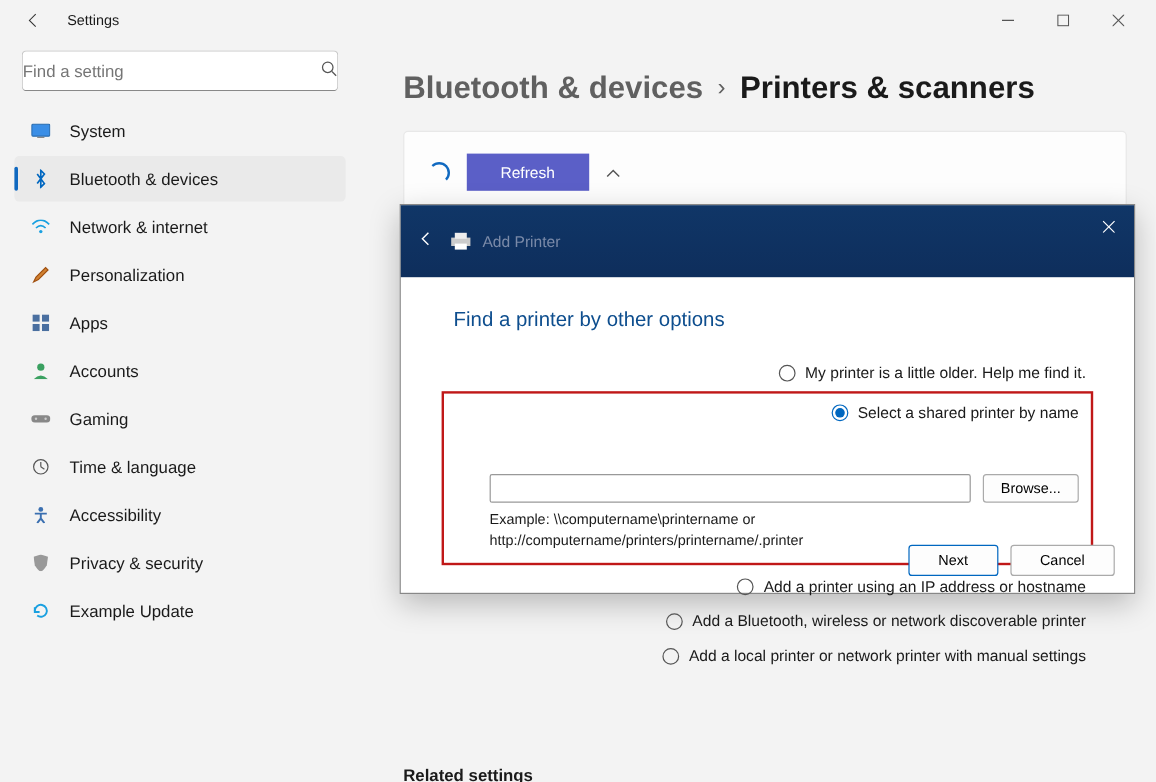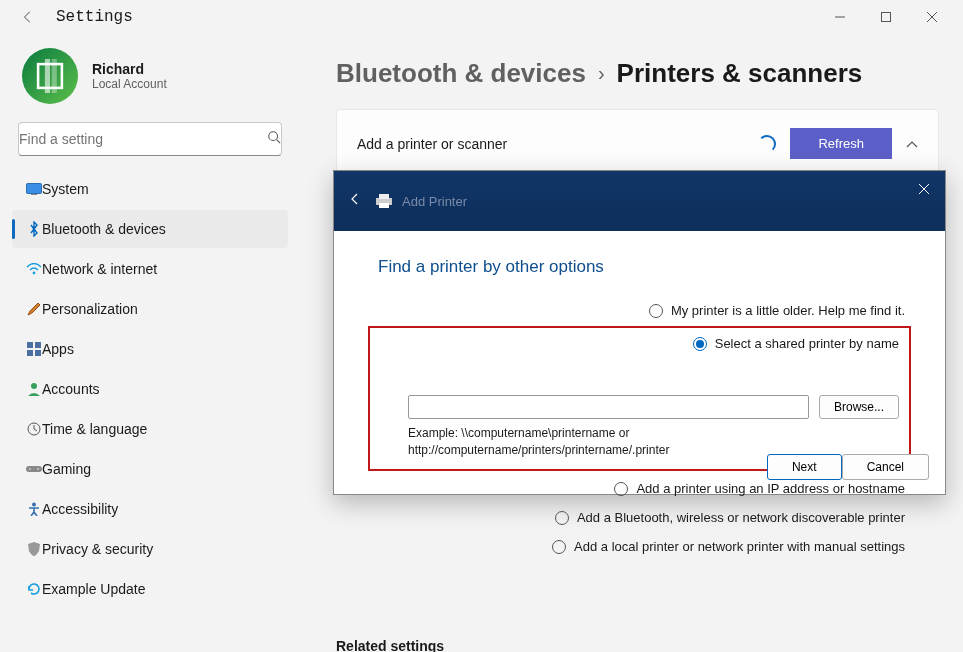--- a/index.html
+++ b/index.html
@@ -1,36 +1,36 @@
 <!DOCTYPE html>
 <html><head>
 <meta charset="utf-8">
 <style>
   * { box-sizing: border-box; margin: 0; padding: 0; font-family: 'Segoe UI', sans-serif; }
   body { width: 963px; height: 652px; background: #f3f3f3; position: relative; overflow: hidden; }
   
   .titlebar { height: 34px; display: flex; align-items: center; padding: 0 8px; }
   .back-btn { width: 40px; height: 34px; display: flex; align-items: center; justify-content: center; cursor: pointer; }
-  .title-text { font-size: 16px; color: #1a1a1a; margin-left: 8px; font-family: Liberation Mono, monospace; }
+  .title-text { font-size: 12px; color: #1a1a1a; margin-left: 8px; }
   .win-controls { margin-left: auto; display: flex; }
   .win-btn { width: 46px; height: 34px; display: flex; align-items: center; justify-content: center; cursor: pointer; color: #555; }
   
   .content { display: flex; height: calc(100% - 34px); }
   .sidebar { width: 300px; padding: 8px 12px 8px 12px; }
   .user-block { display: flex; align-items: center; gap: 14px; padding: 6px 10px 18px 10px; }
   .avatar { width: 56px; height: 56px; border-radius: 50%; background: linear-gradient(135deg,#0a7a3f,#5cc04a); position: relative; display:flex;align-items:center;justify-content:center;}
   .avatar svg { width:34px;height:34px;}
   .user-name { font-size: 14px; font-weight: 600; color: #1a1a1a; }
   .user-sub { font-size: 12px; color: #606060; }
   
   .search-box { display: flex; align-items: center; height: 34px; background: #fff; border: 1px solid #c8c8c8; border-bottom:1.5px solid #888; border-radius: 4px; padding: 0 0; margin: 0 6px 14px 6px; }
   .search-box input { flex:1; border:none; outline:none; font-size:14px; background:transparent; color:#555;}
   .search-icon { color:#555; }
   
-  .nav-item { display:flex; align-items:center; height:38px; padding:0 14px; border-radius:4px; font-size:14px; color:#1a1a1a; cursor:pointer; margin-bottom:2px;}
+  .nav-item { display:flex; align-items:center; gap:16px; height:38px; padding:0 14px; border-radius:4px; font-size:14px; color:#1a1a1a; cursor:pointer; margin-bottom:2px;}
   .nav-item.selected { background:#eaeaea; position:relative;}
   .nav-item.selected::before { content:''; position:absolute; left:0; top:9px; bottom:9px; width:3px; background:#1069c0; border-radius:2px;}
   .nav-icon { width:16px; height:16px; display:flex; align-items:center; justify-content:center; font-size:14px;}
   
   .main { flex:1; padding: 24px 24px 0 36px; position:relative;}
   .breadcrumb { display:flex; align-items:center; gap:12px; margin-bottom:20px;}
   .bc-link { font-size:26px; font-weight:600; color:#606060; cursor:pointer;}
   .bc-sep { font-size:20px; color:#606060;}
   .bc-current { font-size:26px; font-weight:600; color:#1a1a1a;}
   
@@ -57,21 +57,21 @@
   .radio.checked { border-color:#0067c0;}
   .radio.checked::after { content:''; position:absolute; inset:2px; background:#0067c0; border-radius:50%;}
   
   .highlight-box { border:2px solid #c01818; padding:8px 10px 10px 6px; margin:-6px -6px 10px -10px;}
   .highlight-box .opt { margin-bottom:8px;}
   .sub-row { display:flex; gap:10px; margin-left:32px; align-items:center; margin-bottom:6px;margin-top:44px;}
   .path-input { flex:1; height:24px; border:1px solid #999; border-radius:2px; padding:0 6px; font-size:13px;}
   .browse-btn { padding:4px 14px; font-size:12px; border:1px solid #aaa; background:#fdfdfd; border-radius:3px; cursor:pointer;}
   .example { font-size:12px; color:#1a1a1a; margin-left:32px; line-height:1.4;}
   
-  .dlg-footer { position:absolute; right:16px; bottom:14px; display:flex; margin-top:12px;}
+  .dlg-footer { position:absolute; right:16px; bottom:14px; display:flex; gap:10px;margin-top:12px;}
   .dlg-btn { padding:5px 24px; font-size:12px; border:1px solid #aaa; background:#fdfdfd; border-radius:3px; cursor:pointer;}
   .dlg-btn.primary { border-color:#0067c0;}
 </style>
 </head>
 <body>
 
 <div class="titlebar">
   <div class="back-btn">
     <svg width="14" height="14" viewBox="0 0 16 16">
         <path d="M10 2 L4 8 L10 14" stroke="#333" stroke-width="1" fill="none"></path>
@@ -93,33 +93,20 @@
         <svg width="10" height="10">
           <line x1="0" y1="0" x2="10" y2="10" stroke="#555"></line>
           <line x1="10" y1="0" x2="0" y2="10" stroke="#555"></line>
         </svg>
       </div>
   </div>
 </div>
 
 <div class="content">
   <div class="sidebar">
-    <div class="user-block">
-      <div class="avatar">
-        <svg viewBox="0 0 40 40">
-            <rect x="6" y="6" width="28" height="28" fill="none" stroke="#fff" stroke-width="3"></rect>
-            <rect x="14" y="0" width="6" height="40" fill="#fff" opacity="0.6"></rect>
-            <rect x="22" y="0" width="6" height="40" fill="#fff" opacity="0.35"></rect>
-          </svg>
-      </div>
-      <div>
-        <div class="user-name">Richard</div>
-        <div class="user-sub">Local Account</div>
-      </div>
-    </div>
     <div class="search-box">
       <input placeholder="Find a setting" style="">
       <span class="search-icon"><svg width="14" height="14" viewBox="0 0 16 16">
             <circle cx="7" cy="7" r="5" stroke="#555" fill="none" stroke-width="1.2"></circle>
             <line x1="11" y1="11" x2="15" y2="15" stroke="#555" stroke-width="1.2"></line>
           </svg></span>
     </div>
 
     <div class="nav-item">
       <span class="nav-icon">
@@ -171,37 +158,37 @@
       <span class="nav-icon">
           <svg width="14" height="14" viewBox="0 0 14 14">
             <circle cx="7" cy="4" r="3" fill="#3aa060"></circle>
             <path d="M1 14 Q7 8 13 14" fill="#3aa060"></path>
           </svg>
         </span>
       <span>Accounts</span>
     </div>
     <div class="nav-item">
       <span class="nav-icon">
-          <svg width="14" height="14">
-            <circle cx="7" cy="7" r="6" stroke="#555" fill="none"></circle>
-            <line x1="7" y1="7" x2="7" y2="3" stroke="#555"></line>
-            <line x1="7" y1="7" x2="10" y2="9" stroke="#555"></line>
-          </svg>
-        </span>
-      <span>Time &amp; language</span>
-    </div>
-    <div class="nav-item">
-      <span class="nav-icon">
           <svg width="16" height="10" viewBox="0 0 16 10">
             <rect x="0" y="2" width="16" height="6" rx="3" fill="#888"></rect>
             <circle cx="4" cy="5" r="1" fill="#ccc"></circle>
             <circle cx="12" cy="5" r="1" fill="#ccc"></circle>
           </svg>
         </span>
       <span>Gaming</span>
+    </div>
+    <div class="nav-item">
+      <span class="nav-icon">
+          <svg width="14" height="14">
+            <circle cx="7" cy="7" r="6" stroke="#555" fill="none"></circle>
+            <line x1="7" y1="7" x2="7" y2="3" stroke="#555"></line>
+            <line x1="7" y1="7" x2="10" y2="9" stroke="#555"></line>
+          </svg>
+        </span>
+      <span>Time &amp; language</span>
     </div>
     <div class="nav-item">
       <span class="nav-icon">
           <svg width="14" height="14">
             <circle cx="7" cy="2.5" r="2" fill="#3a6fb0"></circle>
             <path d="M2 6 L12 6 M7 6 L7 10 M7 10 L4 14 M7 10 L10 14" stroke="#3a6fb0" stroke-width="1.6"></path>
           </svg>
         </span>
       <span>Accessibility</span>
     </div>
@@ -224,21 +211,20 @@
     </div>
   </div>
 
   <div class="main">
     <div class="breadcrumb">
       <span class="bc-link">Bluetooth &amp; devices</span>
       <span class="bc-sep">›</span>
       <span class="bc-current">Printers &amp; scanners</span>
     </div>
     <div class="card">
-      <span class="card-label">Add a printer or scanner</span>
       <span class="spinner"></span>
       <button class="refresh-btn">Refresh</button>
       <span class="chev"><svg width="12" height="8">
             <path d="M1 7 L6 2 L11 7" stroke="#555" fill="none" stroke-width="1.2"></path>
           </svg></span>
     </div>
     <div class="related">Related settings</div>
   </div>
 </div>
 

